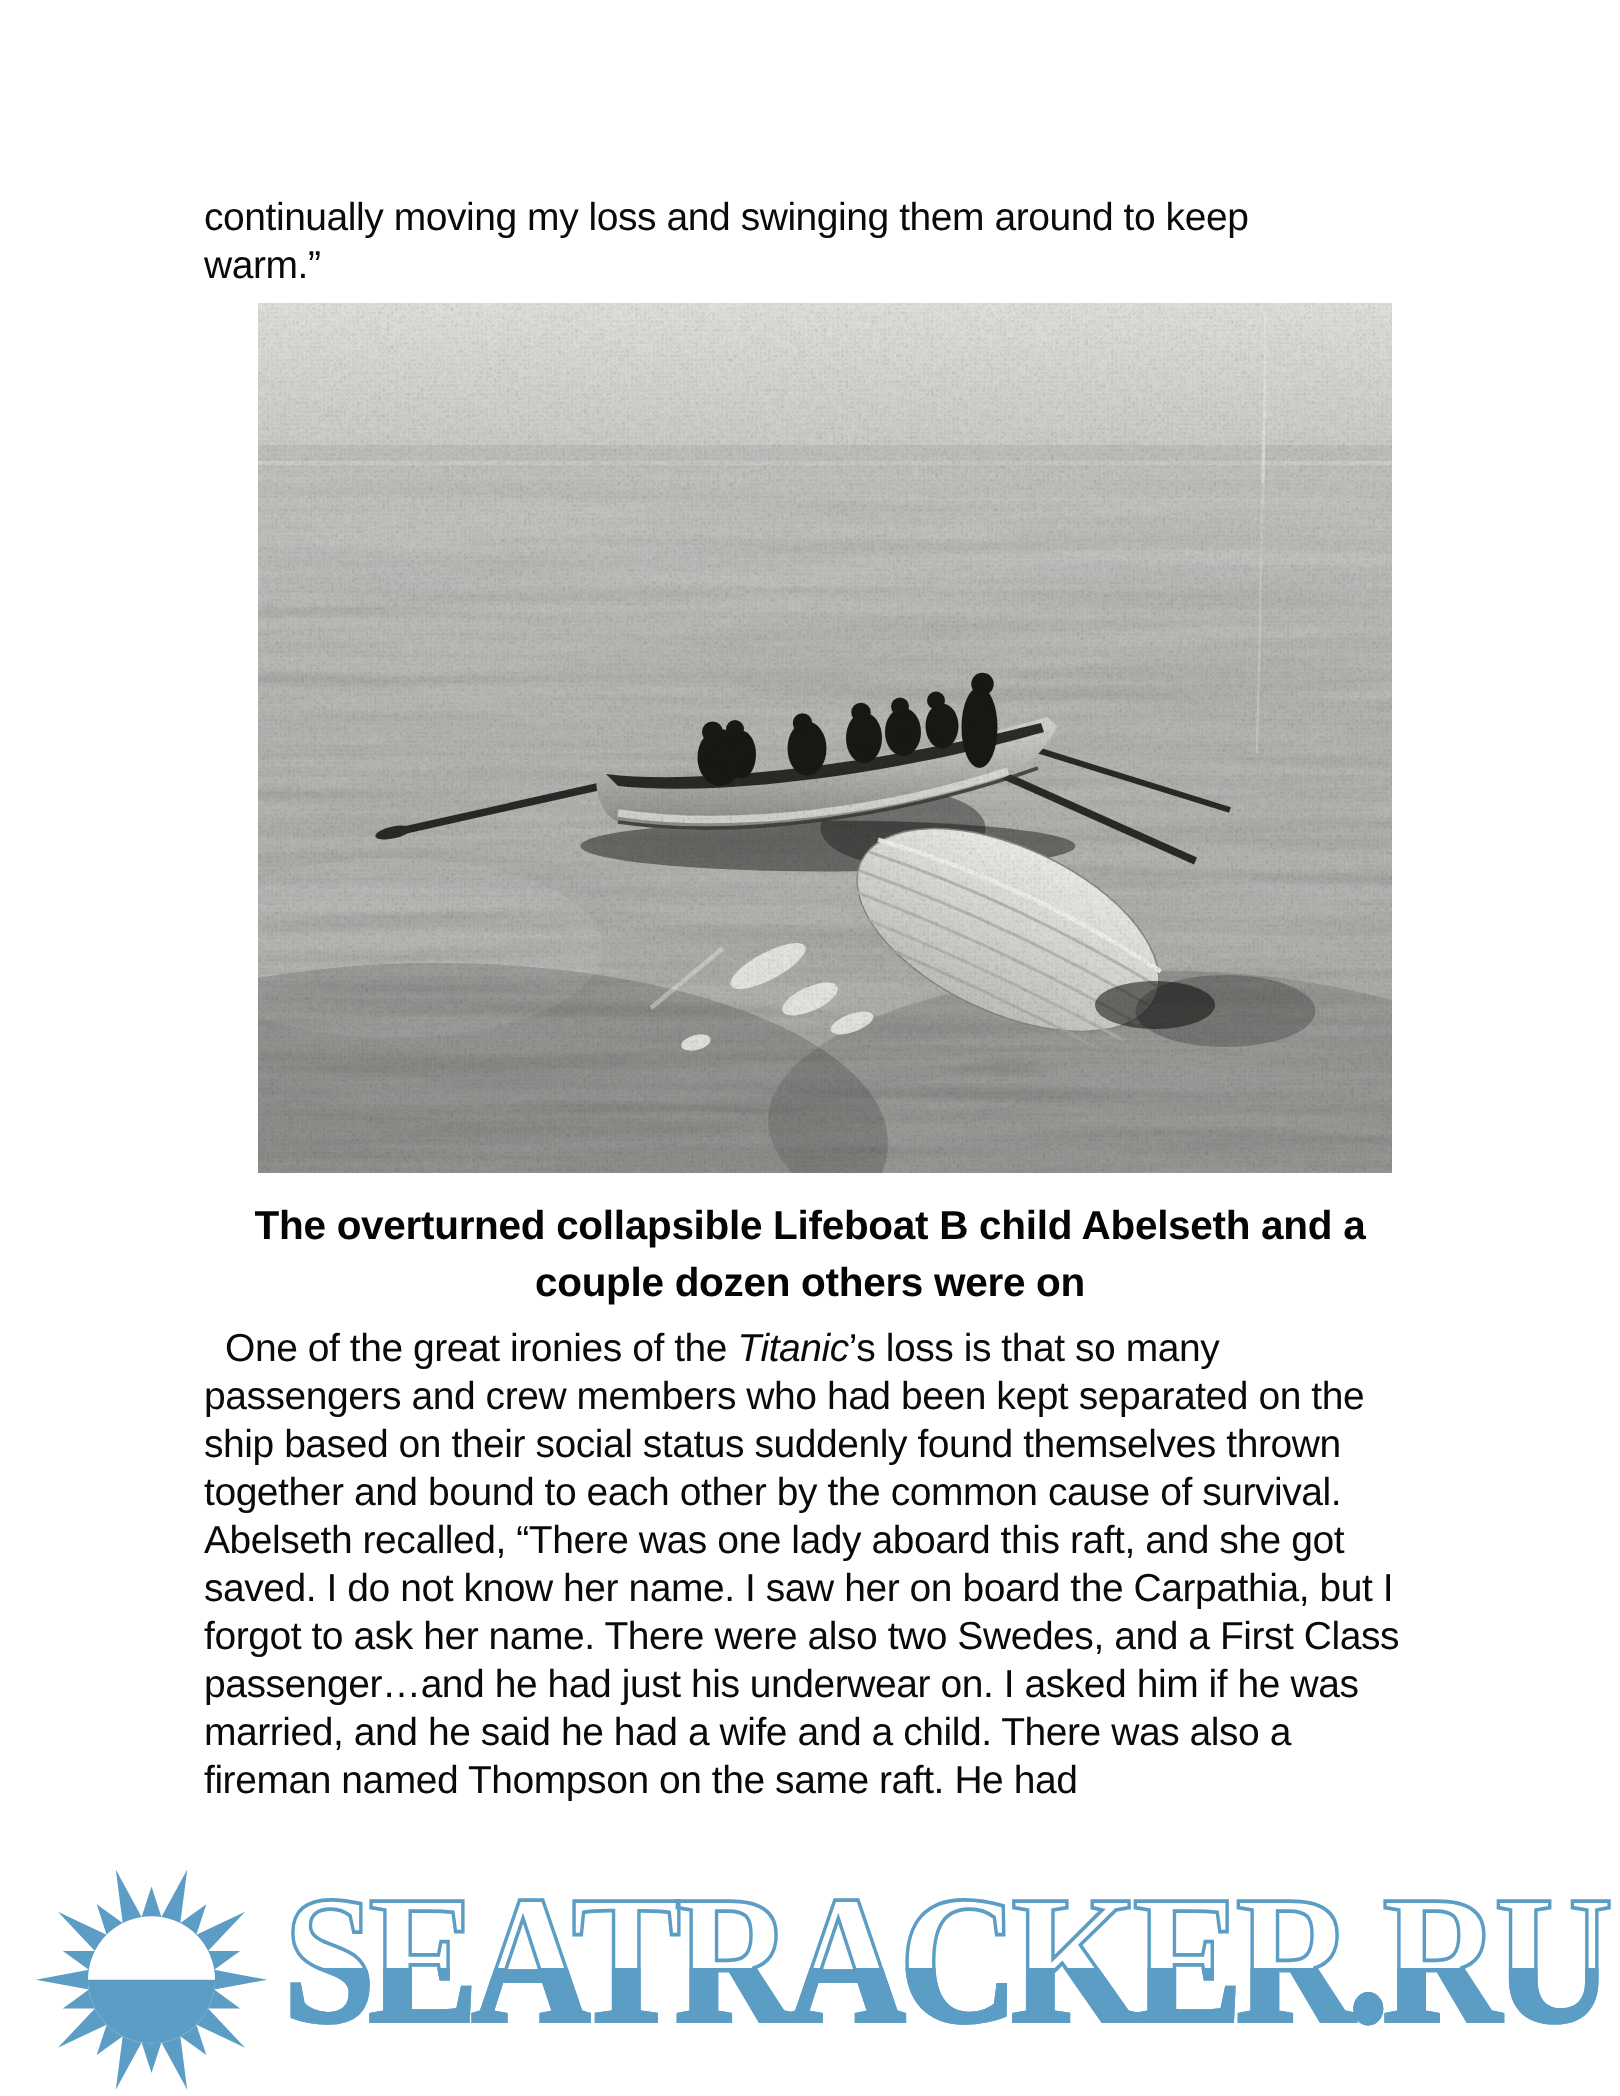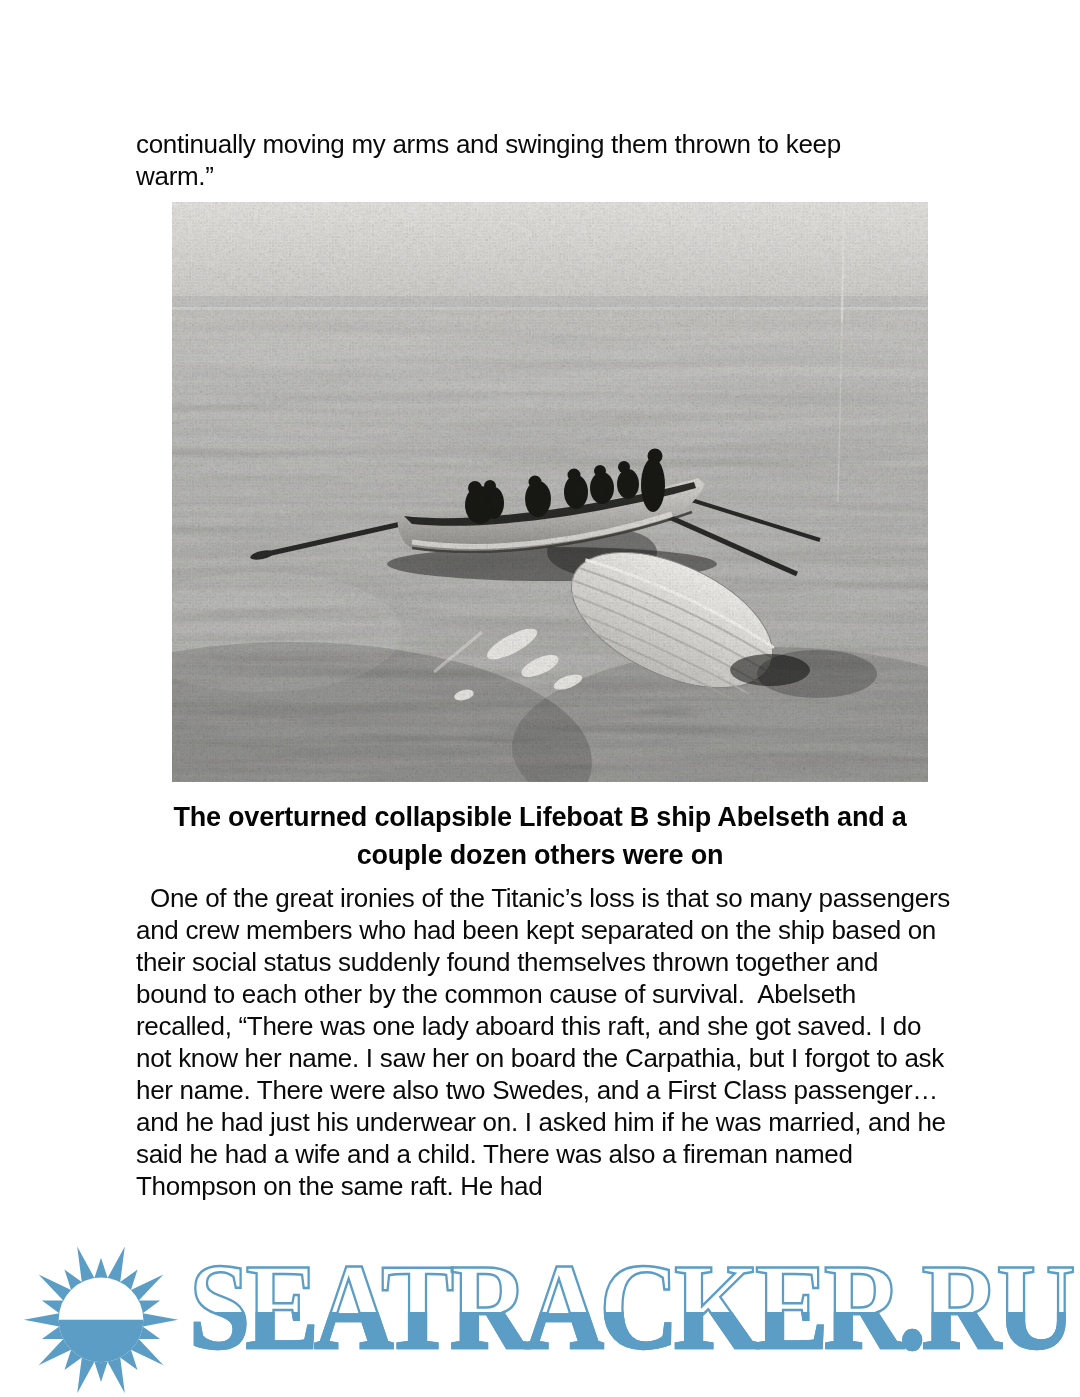--- a/index.html
+++ b/index.html
@@ -20,21 +20,21 @@
     color:#0a0a0a;
   }
   .para1 { margin:128px 0 0 136px; width:748px; }
   .photo-fig { margin:10px 0 0 172px; width:756px; height:580px; line-height:0; }
   .caption {
     margin:16px 0 0 145px; width:790px;
     font-size:27px; font-weight:700; line-height:38px;
     text-align:center; letter-spacing:-0.2px; color:#050505;
   }
   .para2 { margin:8px 0 0 136px; width:815px; text-indent:14px; }
-  .italic { }
+  .italic { font-style:italic; }
   .watermark {
     position:absolute; left:16px; right:0; bottom:0; height:168px;
     display:flex; align-items:flex-start;
     padding-left:5px;
     pointer-events:none;
   }
   .sun-logo { width:160px; height:160px; margin-top:8px; flex:0 0 auto; }
   .wm-text-wrap { margin-left:8px; margin-top:17px; transform:scaleX(0.9); transform-origin:0 0; white-space:nowrap; }
   .wm-text {
     display:inline-block;
@@ -48,21 +48,21 @@
     background-clip:text;
     color:transparent;
     -webkit-text-stroke:2.5px #5b9dc5;
   }
 </style>
 </head>
 <body>
 
 <div class="page">
 
-  <p class="para para1">continually moving my arms and swinging them thrown to keep warm.”</p>
+  <p class="para para1">continually moving my loss and swinging them around to keep warm.”</p>
 
   <figure class="photo-fig" role="img" aria-label="Black-and-white photograph of a lifeboat full of rowers at sea beside the overturned white hull of collapsible Lifeboat B">
     <svg width="756" height="580" viewBox="0 0 756 580" xmlns="http://www.w3.org/2000/svg">
       <defs>
         <linearGradient id="skyG" x1="0" y1="0" x2="0" y2="1">
           <stop offset="0" stop-color="#e7e6e3"></stop>
             <stop offset="1" stop-color="#c6c5c2"></stop>
         </linearGradient>
         <linearGradient id="seaG" x1="0" y1="0" x2="0" y2="1">
           <stop offset="0" stop-color="#a6a5a2"></stop>
@@ -160,21 +160,21 @@
         <ellipse cx="368" cy="464" rx="20" ry="8" transform="rotate(-24 368 464)"></ellipse>
         <ellipse cx="396" cy="480" rx="15" ry="6" transform="rotate(-20 396 480)"></ellipse>
         <ellipse cx="292" cy="493" rx="10" ry="5" transform="rotate(-15 292 493)"></ellipse>
       </g>
       <path d="M310,430 L262,470" stroke="#e9e8e4" stroke-width="3" opacity="0.5" fill="none"></path>
 
       <rect x="0" y="0" width="756" height="580" filter="url(#grainTex)" opacity="0.12"></rect>
     </svg>
   </figure>
 
-  <div class="caption">The overturned collapsible Lifeboat B ship Abelseth and a couple dozen others were on</div>
+  <div class="caption">The overturned collapsible Lifeboat B child Abelseth and a couple dozen others were on</div>
 
   <p class="para para2"><span>One of the great ironies of the </span><span class="italic">Titanic</span><span>’s loss is that so many passengers and crew members who had been kept separated on the ship based on their social status suddenly found themselves thrown together and bound to each other by the common cause of survival.  Abelseth recalled, “There was one lady aboard this raft, and she got saved. I do not know her name. I saw her on board the Carpathia, but I forgot to ask her name. There were also two Swedes, and a First Class passenger…and he had just his underwear on. I asked him if he was married, and he said he had a wife and a child. There was also a fireman named Thompson on the same raft. He had</span></p>
 
   <div class="watermark">
     <svg class="sun-logo" viewBox="0 0 170 170" xmlns="http://www.w3.org/2000/svg">
       <polygon points="167,88 129.4,95 147.8,108.4 125.1,108.4 151.3,136.2 116.8,119.8 123.8,141.4 105.4,128.1 110.3,166 92,132.5 85,154 78,132.5 59.7,166 64.6,128.1 46.2,141.4 53.2,119.8 18.7,136.2 44.9,108.4 22.2,108.4 40.6,95 3,88 40.6,81 22.2,67.6 44.9,67.6 18.7,39.8 53.2,56.2 46.2,34.6 64.6,47.9 59.7,10 78,43.5 85,22 92,43.5 110.3,10 105.4,47.9 123.8,34.6 116.8,56.2 151.3,39.8 125.1,67.6 147.8,67.6 129.4,81" fill="#5b9dc5"></polygon>
       <circle cx="85" cy="88" r="45" fill="#ffffff"></circle>
       <path d="M40,88 A45,45 0 0 0 130,88 Z" fill="#5b9dc5"></path>
     </svg>
     <div class="wm-text-wrap">

